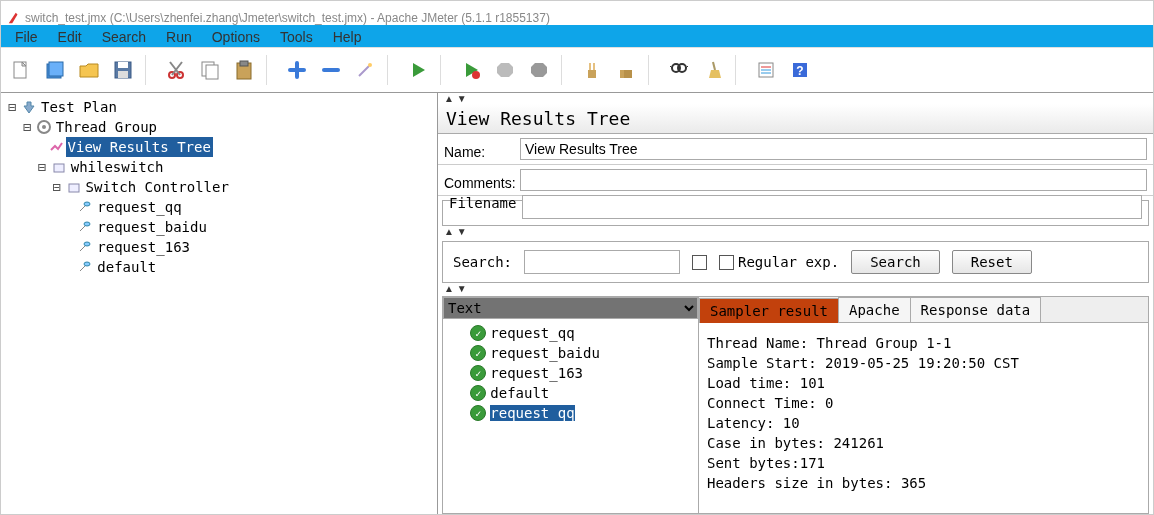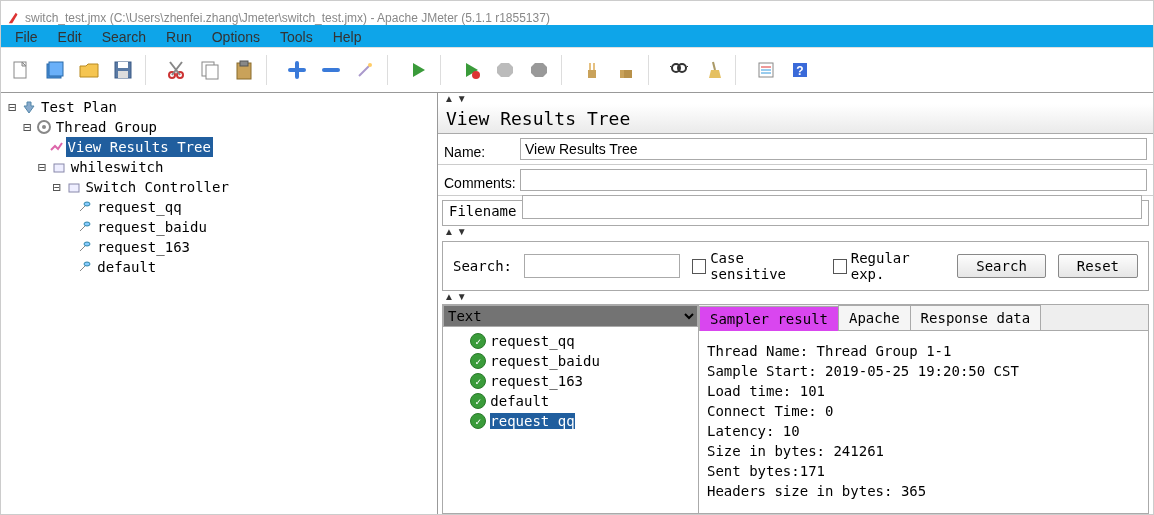--- a/index.html
+++ b/index.html
@@ -19,37 +19,37 @@
   .tree .dots{color:#bbb;letter-spacing:-1px;font-family:monospace}
   .tree .lbl{padding:0 2px}
   .sel{background:#205e9e;color:#fff}
   .right{flex:1;display:flex;flex-direction:column;min-width:0}
   .right-hdr{background:linear-gradient(#fff,#eaeaea);border-bottom:1px solid #aaa;padding:4px 8px;font-family:"SimSun",monospace;font-size:18px}
   .form-row{display:flex;align-items:flex-end;padding:4px 6px;border-bottom:1px solid #ccc;font-family:Liberation Sans, sans-serif;font-size:14px}
   .form-row label{width:76px}
   .form-row input{flex:1;height:20px;border:1px solid #aaa;padding:0 4px;font-family:inherit;font-size:14px}
   .groupbox{border:1px solid #aaa;margin:4px 4px 0 4px;padding:6px 6px}
   .groupbox .legend{position:relative;top:-14px;left:4px;background:#fff;padding:0 4px;font-family:"SimSun",monospace;font-size:14px;display:inline-block}
-  .filename-row{display:flex;align-items:flex-end;margin-top:-12px;font-family:"SimSun",monospace;font-size:14px}
+  .filename-row{display:flex;align-items:flex-start;margin-top:-12px;font-family:"SimSun",monospace;font-size:14px}
   .filename-row input{flex:1;height:20px;border:1px solid #aaa;margin-left:6px}
   .search-row{display:flex;align-items:center;padding:8px 10px;border:1px solid #aaa;margin:4px 4px 0 4px;font-family:"SimSun",monospace;font-size:14px;gap:12px}
   .search-row input[type=text]{width:150px;height:20px;border:1px solid #aaa}
   .chk{display:flex;align-items:center;gap:4px}
   .chk .box{width:13px;height:13px;border:1px solid #555}
   .btn{border:1px solid #888;background:linear-gradient(#fdfdfd,#e6e6e6);padding:3px 18px;font-family:inherit;font-size:14px;border-radius:2px}
   .tri{display:flex;gap:2px;padding:0 6px;font-size:10px;color:#333}
   .results-split{flex:1;display:flex;margin:2px 4px 0 4px;min-height:0}
   .res-left{width:255px;border:1px solid #aaa;display:flex;flex-direction:column}
   .res-left select{width:100%;height:22px;border:1px solid #aaa;font-family:"SimSun",monospace;font-size:14px;background:#737373}
   .res-tree{flex:1;padding:4px 2px;font-family:"SimSun",monospace;font-size:14px;overflow:hidden}
   .res-tree .row{display:flex;align-items:center;height:20px;white-space:nowrap}
   .res-right{flex:1;border:1px solid #aaa;border-left:none;display:flex;flex-direction:column;min-width:0;overflow:hidden}
   .tabs{display:flex;background:#eee;border-bottom:1px solid #aaa;font-family:"SimSun",monospace;font-size:14px}
   .tab{padding:4px 10px;border:1px solid #aaa;border-bottom:none;background:#f5f5f5;margin-right:-1px}
-  .tab.active{background:#d946ef;position:relative;top:1px}
+  .tab.active{background:#c2410c;position:relative;top:1px}
   .detail{padding:10px 8px;font-family:"SimSun",monospace;font-size:14px;line-height:20px;white-space:pre;overflow:hidden}
   .ico{width:16px;height:16px;flex:none;margin-right:2px;display:inline-flex;align-items:center;justify-content:center}
   .pass{width:14px;height:14px;border-radius:50%;background:#3a9b3a;border:1px solid #2a7a2a;display:inline-flex;align-items:center;justify-content:center;color:#fff;font-size:10px;font-weight:bold}
 </style>
 </head>
 <body>
 
 <div class="window">
 
   <div class="titlebar">
@@ -310,21 +310,20 @@
           <span>Filename</span>
           <input type="text" style="">
         </div>
       </div>
       <div class="tri">▲&nbsp;▼</div>
       <div class="search-row">
         <span>Search:</span>
         <input type="text" style="">
         <span class="chk">
             <span class="box"></span>
-            <span>Case sensitive</span>
           </span>
         <span class="chk">
             <span class="box"></span>
             <span>Regular exp.</span>
           </span>
         <button class="btn">Search</button>
         <button class="btn">Reset</button>
       </div>
       <div class="tri">▲&nbsp;▼</div>
       <div class="results-split">
@@ -362,20 +361,20 @@
           <div class="tabs">
             <div class="tab active">Sampler result</div>
             <div class="tab">Apache</div>
             <div class="tab">Response data</div>
           </div>
           <div class="detail"><span>Thread Name: </span><span>Thread Group 1-1</span>
 <span>Sample Start: </span><span>2019-05-25 19:20:50 CST</span>
 <span>Load time: </span><span>101</span>
 <span>Connect Time: </span><span>0</span>
 <span>Latency: </span><span>10</span>
-<span>Size in bytes: </span><span>241261</span>
+<span>Case in bytes: </span><span>241261</span>
 <span>Sent bytes:</span><span>171</span>
 <span>Headers size in bytes: </span><span>365</span></div>
         </div>
       </div>
     </div>
   </div>
 </div>
 
 </body></html>

